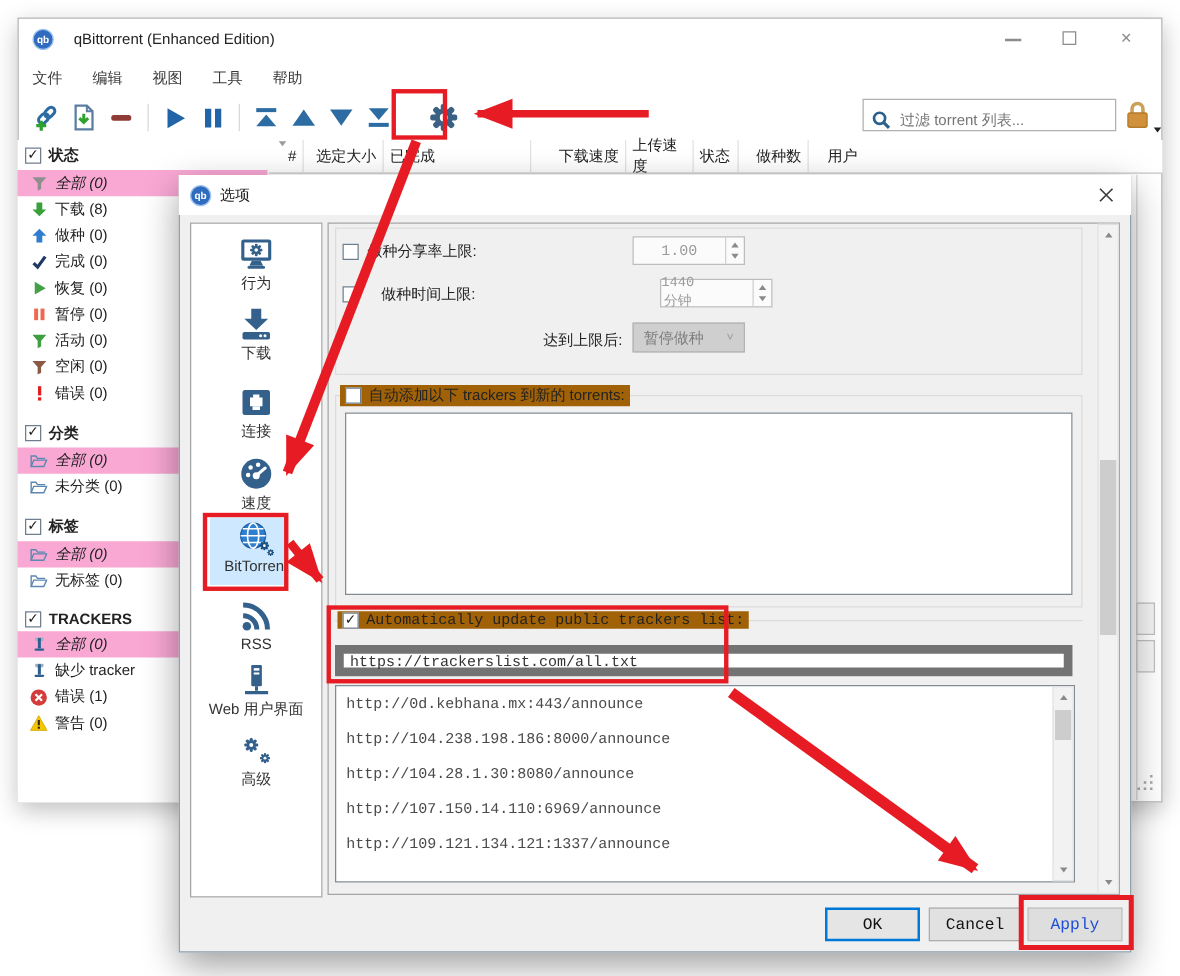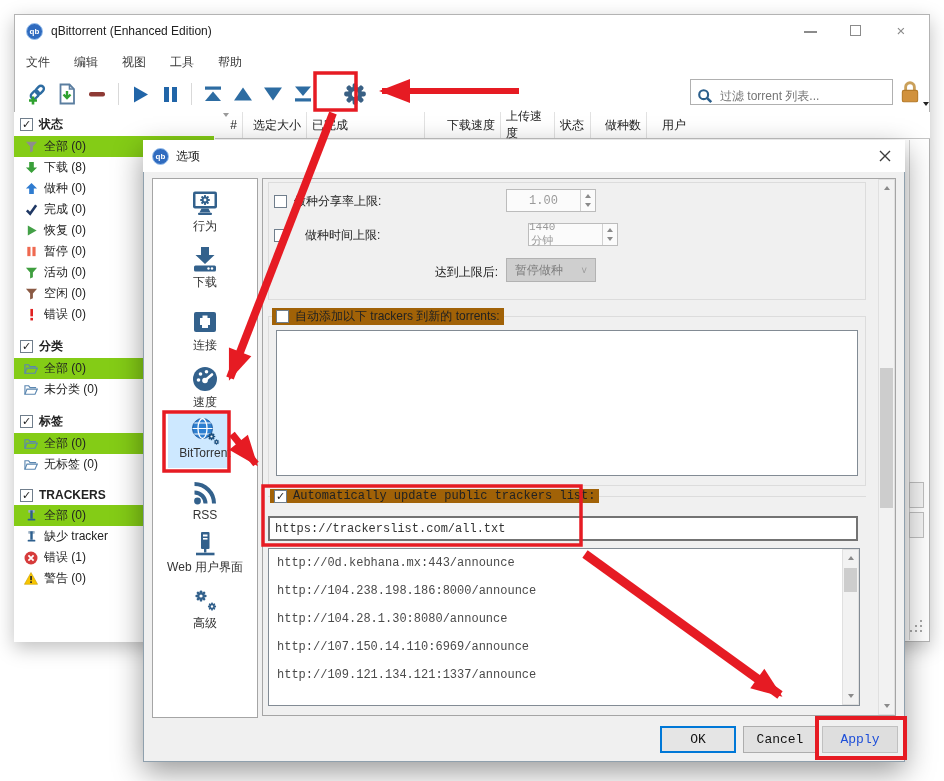--- a/index.html
+++ b/index.html
@@ -16,21 +16,21 @@
   .menu-item{padding:4px 12px;}
   .toolbar{left:14px;top:76px;width:916px;height:36px;display:flex;align-items:center;}
   .tb-btn{width:30px;height:28px;display:flex;align-items:center;justify-content:center;}
   .tb-sep{width:1px;height:22px;background:#d9d9d9;margin:0 6px;}
   .searchbox{position:absolute;left:690px;top:79px;width:203px;height:26px;background:#fff;border:1px solid #b0b0b0;display:flex;align-items:flex-end;padding:0 6px;}
   .searchbox input{border:0;outline:0;flex:1;font:12px "Liberation Sans",sans-serif;color:#555;background:transparent;}
   
   .filters{left:14px;top:112px;width:200px;height:530px;background:#fff;}
   .f-head{display:flex;align-items:center;gap:6px;font-weight:bold;padding:4px 0 3px 6px;}
   .f-row{display:flex;align-items:center;gap:6px;height:21px;padding-left:10px;color:#222;}
-  .f-row.sel{background:#84cc16;}
+  .f-row.sel{background:#f9a8d4;font-style:italic;}
   .cb{width:13px;height:13px;background:#fff;border:1px solid #707e8c;display:inline-flex;align-items:center;justify-content:center;font-size:11px;line-height:11px;color:#1a1a1a;flex:0 0 auto;}
   .ficon{width:14px;height:14px;flex:0 0 auto;display:inline-flex;align-items:center;justify-content:center;}
   
   .thead{left:215px;top:112px;width:715px;height:27px;background:#fff;border-bottom:1px solid #c5c5c5;display:flex;align-items:center;font-size:12px;color:#222;}
   .th{border-right:1px solid #e2e2e2;height:100%;display:flex;align-items:center;padding:0 5px;}
   .th.r{justify-content:flex-end;}
   
   .dialog{left:143px;top:140px;width:762px;height:622px;background:#f0f0f0;border:1px solid #8fa0ad;box-shadow:0 10px 28px rgba(0,0,0,.4);}
   .dlg-title{left:143px;top:140px;width:762px;height:32px;background:#fff;display:flex;align-items:center;padding-left:9px;gap:7px;}
   .navpanel{left:152px;top:178px;width:106px;height:540px;background:#fff;border:1px solid #a5a5a5;}
@@ -39,21 +39,21 @@
   .content-frame{left:262px;top:178px;width:634px;height:538px;border:1px solid #a5a5a5;background:#f0f0f0;}
   .groupbox{border:1px solid #dcdcdc;}
   .legend{position:absolute;background:#a16207;display:flex;align-items:center;gap:6px;padding:0 4px;}
   .spin{position:absolute;width:90px;height:23px;background:#fbfbfb;border:1px solid #bcbcbc;color:#9a9a9a;display:flex;align-items:center;}
   .spin .val{flex:1;text-align:center;}
   .spin .btns{width:15px;height:100%;border-left:1px solid #d0d0d0;display:flex;flex-direction:column;align-items:center;justify-content:space-evenly;}
   .tri-u{width:0;height:0;border-left:3.5px solid transparent;border-right:3.5px solid transparent;border-bottom:4px solid #8a8a8a;}
   .tri-d{width:0;height:0;border-left:3.5px solid transparent;border-right:3.5px solid transparent;border-top:4px solid #8a8a8a;}
   .selbox{position:absolute;width:90px;height:24px;background:#cfcfcf;border:1px solid #b2b2b2;color:#7d7d7d;display:flex;align-items:center;padding:0 8px;justify-content:space-between;}
   .bigtext{position:absolute;background:#fff;border:1px solid #828b94;}
-  .urlinput{position:absolute;background:#fff;border:2px solid #737373;display:flex;align-items:center;padding:0 5px;color:#333;}
+  .urlinput{position:absolute;background:#fff;border:7px solid #737373;display:flex;padding:0 5px;color:#333;}
   .listbox{position:absolute;background:#fff;border:1px solid #828b94;overflow:hidden;}
   .lb-row{height:28px;display:flex;align-items:center;padding-left:8px;color:#4a4a4a;font-size:12px;}
   .sb{position:absolute;background:#f2f2f2;border:1px solid #e0e0e0;}
   .sb-btn{position:absolute;width:100%;height:16px;display:flex;align-items:center;justify-content:center;background:#f2f2f2;}
   .sb-thumb{position:absolute;left:1px;background:#cdcdcd;}
   .btn{position:absolute;height:27px;display:flex;align-items:center;justify-content:center;font-family:"Liberation Mono","DejaVu Sans Mono",monospace;font-size:13px;}
   .overlay{position:absolute;left:0;top:0;pointer-events:none;z-index:50;}
   .grip{position:absolute;width:12px;height:12px;}
   .grip i{position:absolute;width:2px;height:2px;background:#a9a9a9;}
 </style>
@@ -72,21 +72,21 @@
         <circle r="6"></circle>
         <circle r="2.6" fill="#fff"></circle>
       </g>
     </defs>
   </svg>
 
   <div class="abs mainwin"></div>
 
   <div class="abs titlebar">
     <div style="margin-left:12px" class="qb-logo">qb</div>
-    <div style="margin-left:8px">qBittorrent (Enhanced Edition)</div>
+    <div style="margin-left:16px">qBittorrent (Enhanced Edition)</div>
     <div style="margin-left:auto;display:flex;gap:31px;margin-right:22px;">
       <div class="winctl">
           <i style="position:absolute;left:0;top:7px;width:13px;height:1.5px;background:#8b8b8b"></i>
         </div>
       <div class="winctl">
           <i style="position:absolute;left:1px;top:1px;width:11px;height:11px;border:1.5px solid #8b8b8b"></i>
         </div>
       <div class="winctl" style="color:#8b8b8b;font-size:15px;line-height:14px;text-align:center;">×</div>
     </div>
   </div>

